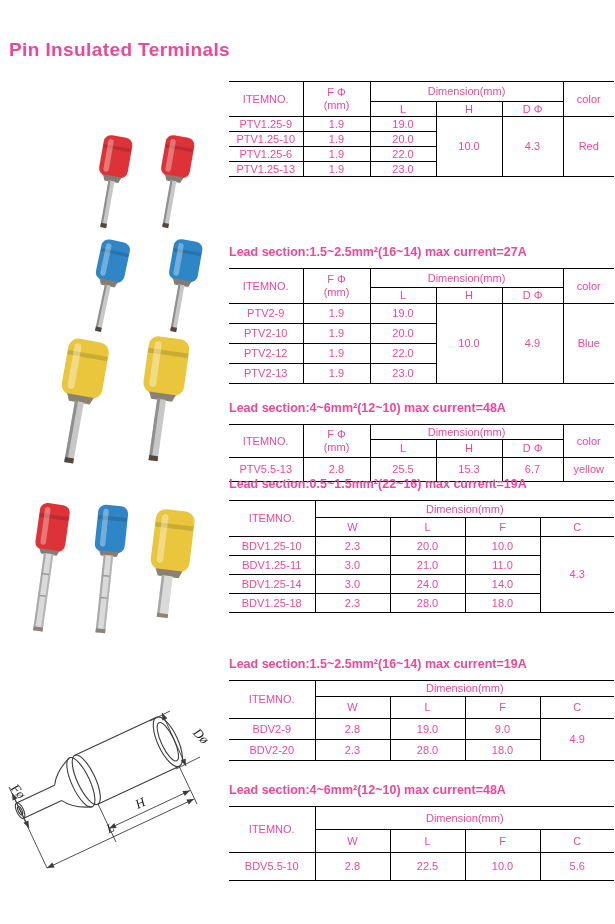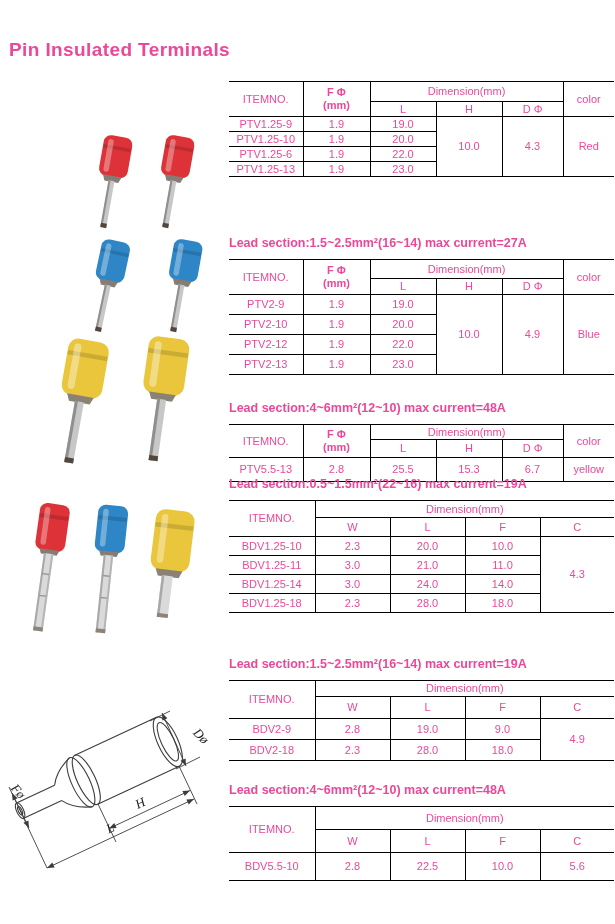--- a/index.html
+++ b/index.html
@@ -13,21 +13,21 @@
   .drawing { position:absolute; left:0; top:677px; }
 
   .tsec { position:absolute; left:229px; width:386px; }
   .caption { font-weight:bold; font-size:12.5px; margin:0 0 9px 0; white-space:nowrap; }
 
   table.spec { border-collapse:collapse; width:385px; table-layout:fixed;
                font-size:11px; text-align:center; }
   table.spec td { border:1px solid #000; padding:0 2px; line-height:1.15; vertical-align:middle; }
   table.spec tr td:first-child { border-left:none; }
   table.spec tr td:last-child  { border-right:none; }
-  .blk { display:block;font-weight:bold; }
+  .blk { display:block; }
 
   .t1 .h1 td{height:19px} .t1 .h2 td{height:14px} .t1 .d td{height:14px}
   .t2 .h1 td{height:18px} .t2 .h2 td{height:15px} .t2 .d td{height:19px}
   .t3 .h1 td{height:14px} .t3 .h2 td{height:17px} .t3 .d td{height:23px}
   .t4 .h1 td{height:16px} .t4 .h2 td{height:18px} .t4 .d td{height:18px}
   .t5 .h1 td{height:15px} .t5 .h2 td{height:21px} .t5 .d td{height:20px}
   .t6 .h1 td{height:22px} .t6 .h2 td{height:22px} .t6 .d td{height:27px}
 
   .dim-label { font-family:"Liberation Serif", serif; font-style:italic; font-size:13px; fill:#222; }
 </style>
@@ -191,21 +191,21 @@
       </tr>
       <tr class="d">
         <td>PTV1.25-13</td>
         <td>1.9</td>
         <td>23.0</td>
       </tr>
     </tbody>
       </table>
   </div>
 
-  <div class="tsec" style="top:206px">
+  <div class="tsec" style="top:215px">
     <div class="caption">Lead section:1.5~2.5mm²(16~14) max current=27A</div>
     <table class="spec t2">
       <colgroup>
           <col style="width:74px">
           <col style="width:67px">
           <col style="width:66px">
           <col style="width:66px">
           <col style="width:61px">
           <col>
         </colgroup>
@@ -361,21 +361,21 @@
         <td>C</td>
       </tr>
       <tr class="d">
         <td>BDV2-9</td>
         <td>2.8</td>
         <td>19.0</td>
         <td>9.0</td>
         <td rowspan="2">4.9</td>
       </tr>
       <tr class="d">
-        <td>BDV2-18</td>
+        <td>BDV2-20</td>
         <td>2.3</td>
         <td>28.0</td>
         <td>18.0</td>
       </tr>
     </tbody>
       </table>
   </div>
 
   <div class="tsec" style="top:753px">
     <div class="caption">Lead section:4~6mm²(12~10) max current=48A</div>

